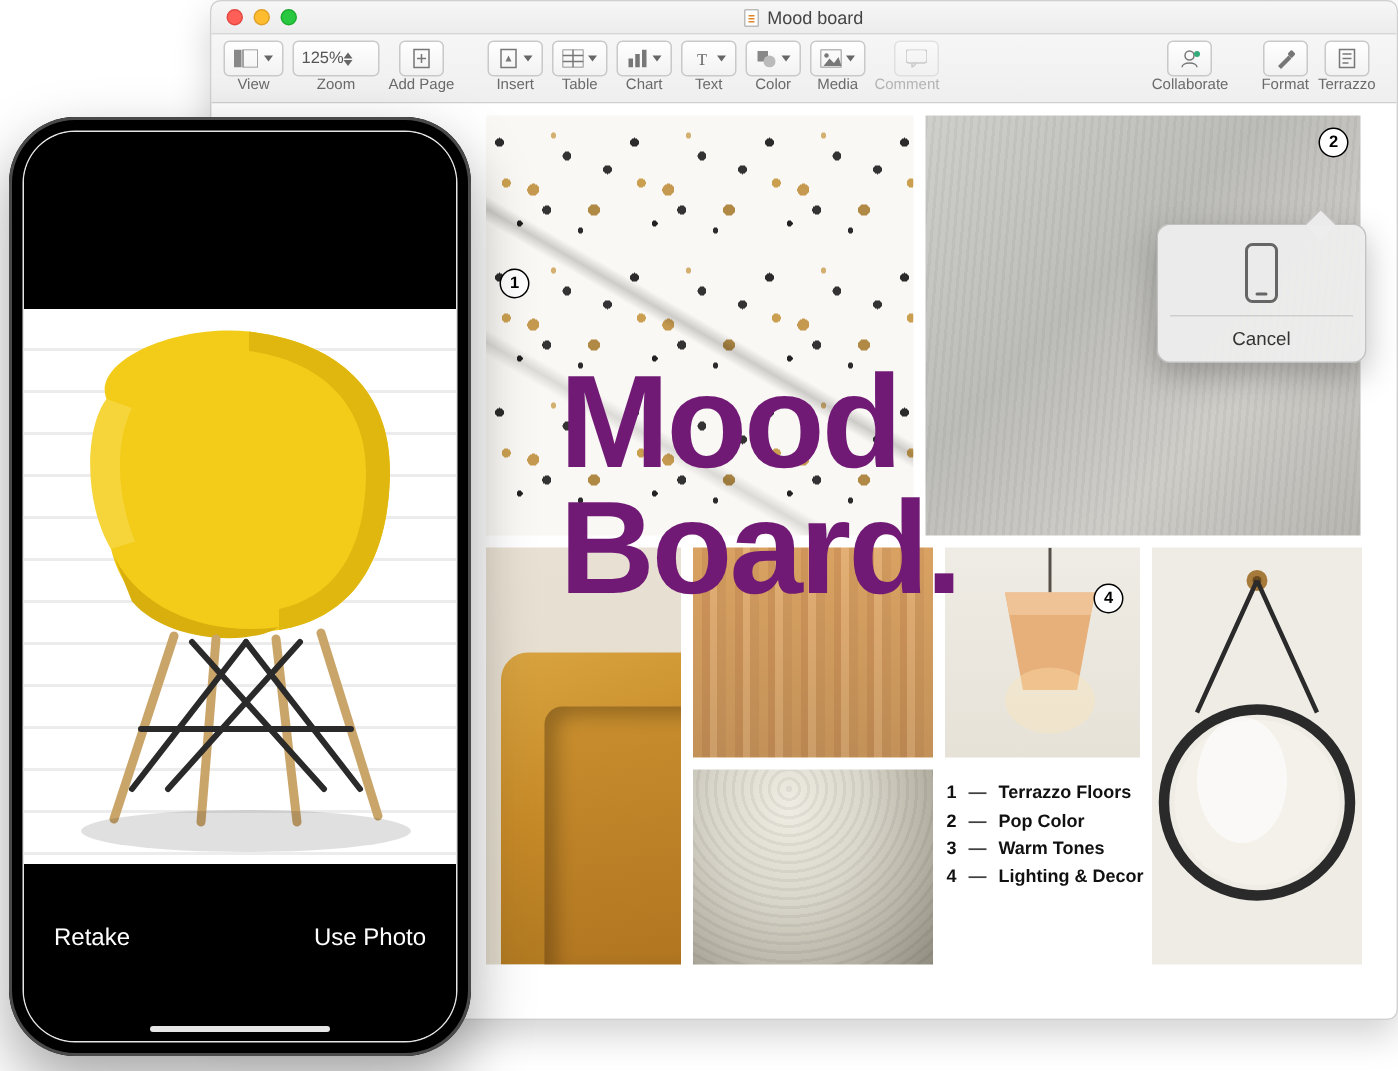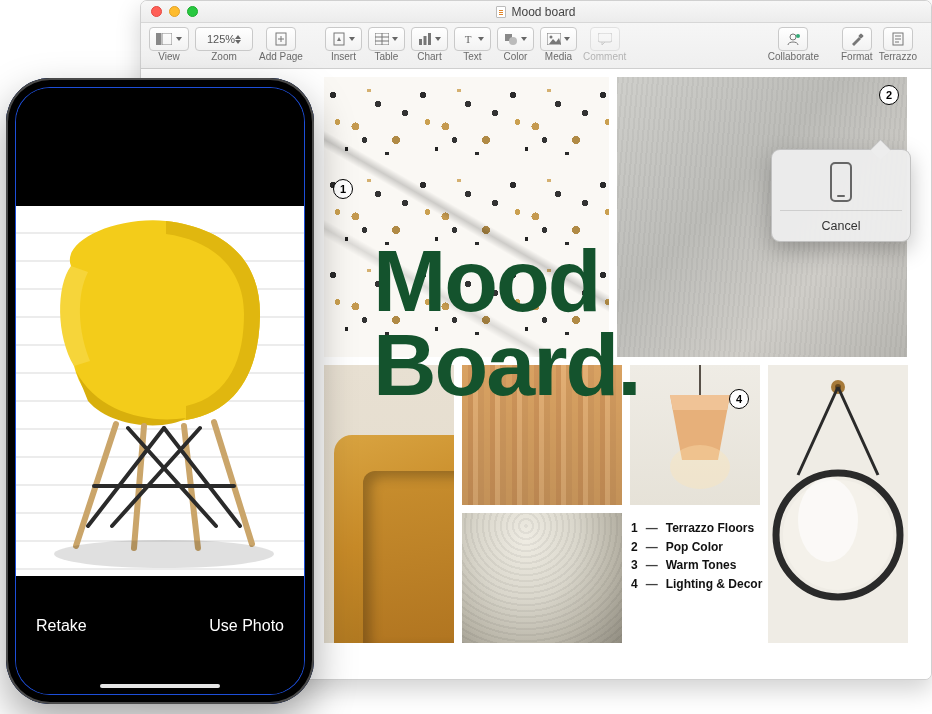--- a/index.html
+++ b/index.html
@@ -44,26 +44,26 @@
   .toolbar{
     height:46px; background:linear-gradient(#f6f6f6,#efefef);
     border-bottom:1px solid #cfcfcf;
     display:flex; align-items:flex-start; padding:4px 8px 0 8px;
     font-size:10px; color:#6a6a6a;
   }
   .tb-group{display:flex;flex-direction:column;align-items:center;margin-right:6px;}
   .tb-btn{height:24px;min-width:30px;border:1px solid #c9c9c9;border-radius:4px;background:linear-gradient(#fff,#f2f2f2);display:flex;align-items:center;justify-content:center;color:#555;font-size:11px;padding:0 6px;}
   .tb-btn svg{display:block;}
   .tb-label{margin-top:0;}
-  .zoom-btn{min-width:58px;justify-content:center;padding:0 5px;}
+  .zoom-btn{min-width:58px;justify-content:flex-start;padding:0 5px;}
   .chev{width:0;height:0;border-left:3px solid transparent;border-right:3px solid transparent;}
   .chev.down{border-top:4px solid #666;}
   .tb-sep{width:16px;}
   .tb-flex{flex:1;}
-  .disabled{opacity:.45;}
+  .disabled{opacity:.45;align-items:flex-end;}
 
   
   .canvas{
     position:relative; width:100%; height:calc(100% - 68px);
     background:#fff;
   }
   .tile{position:absolute;border-radius:0;overflow:hidden;}
   .callout{
     position:absolute;width:20px;height:20px;border:1.5px solid #000;border-radius:50%;
     background:#fff;display:flex;align-items:center;justify-content:center;
@@ -110,21 +110,21 @@
     background:repeating-radial-gradient(circle at 40% 10%, rgba(0,0,0,.05) 0 2px, transparent 2px 6px);}
 
   .lamp{background:linear-gradient(#efece5,#e6e2d8);}
   .lamp svg{position:absolute;inset:0;}
 
   .mirror{background:#efece5;}
   .mirror svg{position:absolute;inset:0;}
 
   .big-title{
     position:absolute;left:232px;top:170px;z-index:15;
-    font-weight:800;color:#14532d;font-size:88px;line-height:.96;letter-spacing:-2px;
+    font-weight:800;color:#701a75;font-size:88px;line-height:.96;letter-spacing:-2px;
     font-family:"Helvetica Neue",-apple-system,Arial,sans-serif;
   }
 
   .legend{
     position:absolute;left:490px;top:450px;z-index:18;
     font-size:12px;font-weight:700;color:#111;line-height:1.55;
   }
   .legend-row{display:flex;gap:8px;align-items:baseline;}
   .legend-row .dash{opacity:.8;}
 
@@ -146,21 +146,21 @@
     transform:rotate(45deg);
   }
   .pop-phone{width:22px;height:40px;border:2px solid #666;border-radius:5px;margin:0 auto 8px;position:relative;}
   .pop-phone::after{content:"";position:absolute;bottom:3px;left:50%;width:8px;height:2px;background:#666;border-radius:2px;transform:translateX(-50%);}
   .pop-msg{line-height:1.35;padding:0 2px 10px;}
   .pop-cancel{border-top:1px solid rgba(0,0,0,.12);padding:8px 0;font-size:12.5px;color:#333;}
 
   
   .iphone{
     position:absolute;left:6px;top:78px;width:308px;height:626px;z-index:50;
-    background:#1d4ed8;border-radius:44px;
+    background:#e5e5e5;border-radius:44px;
     box-shadow:0 18px 40px rgba(0,0,0,.35), inset 0 0 0 2px #4a4a4a, inset 0 0 0 9px #000;
     padding:10px;
   }
   .screen{width:100%;height:100%;background:#000;border-radius:34px;overflow:hidden;position:relative;}
   .notch{position:absolute;top:0;left:50%;transform:translateX(-50%);width:150px;height:26px;background:#000;border-radius:0 0 16px 16px;z-index:5;}
   .cam-area{position:relative;width:100%;height:100%;}
   .cam-top,.cam-bot{background:#000;width:100%;}
   .cam-top{height:118px;}
   .cam-bot{height:118px;position:absolute;bottom:0;left:0;display:flex;align-items:center;justify-content:space-between;padding:0 20px 18px;}
   .cam-btn-txt{color:#fff;font-size:16px;font-weight:400;}

